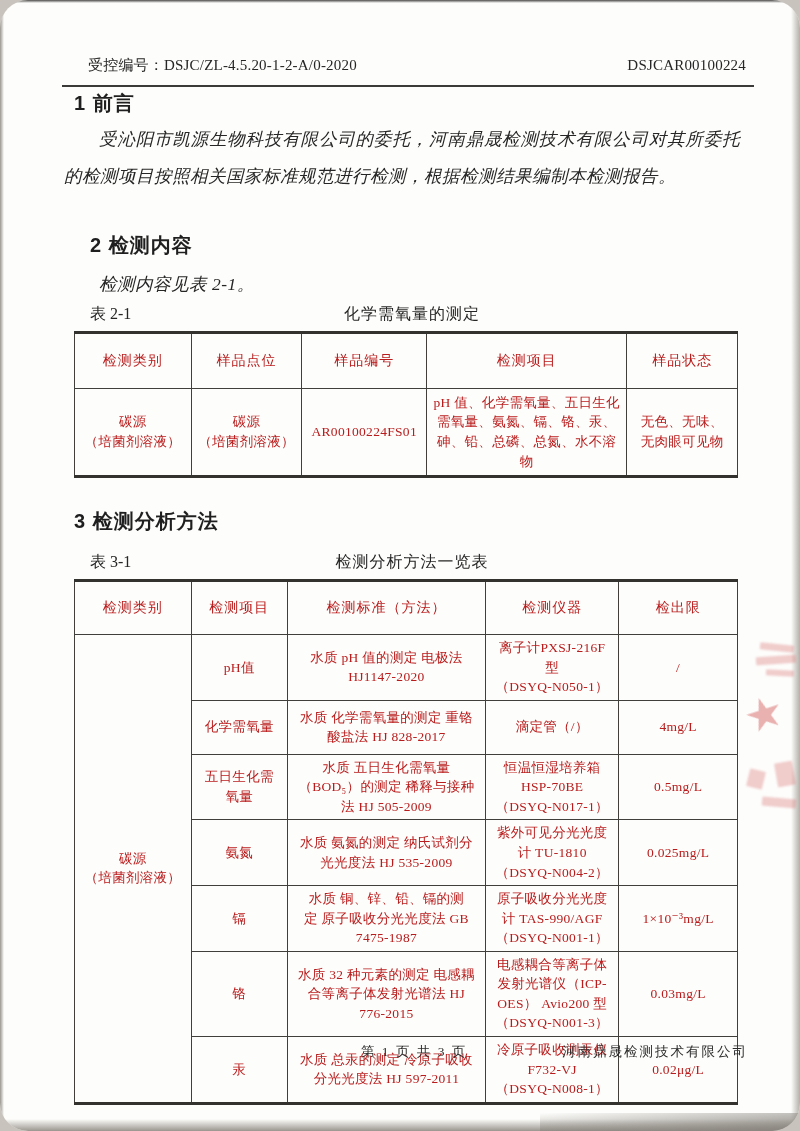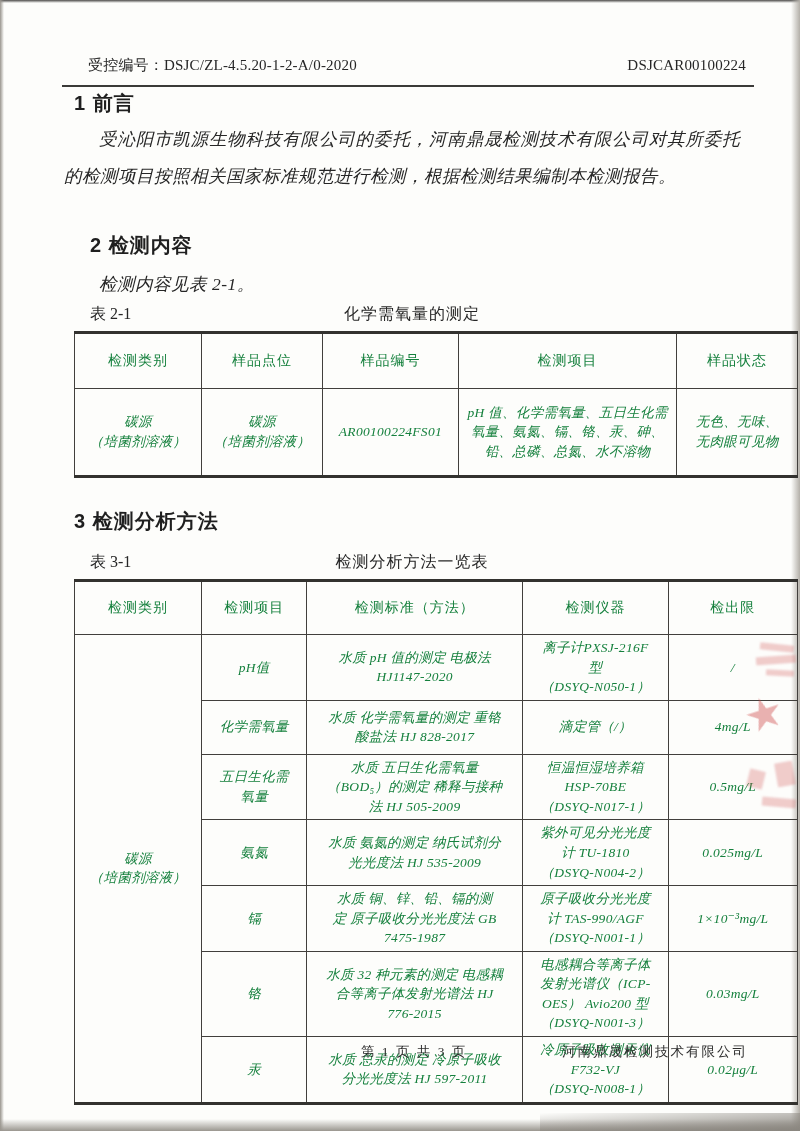--- a/index.html
+++ b/index.html
@@ -1,20 +1,21 @@
 <!DOCTYPE html>
 <html><head>
 <meta charset="utf-8">
 <style>
   html,body { margin:0; padding:0; background:#c8c4bd; }
   .page {
     position:relative; width:800px; height:1131px; margin:0 auto;
     background:#fdfdfb; overflow:hidden;
     font-family:"Liberation Serif","DejaVu Serif",serif;
     color:#262626;
+    border-radius:28px;
   }
   
   .edge-top    { position:absolute; top:0; left:0; right:0; height:3px;
                  background:linear-gradient(#4d4c4a,rgba(120,118,114,0)); }
   .edge-left   { position:absolute; top:0; left:0; bottom:0; width:4px;
                  background:linear-gradient(to right,#99958e,rgba(150,148,144,0)); }
   .edge-right  { position:absolute; top:0; right:0; bottom:0; width:9px;
                  background:linear-gradient(to left,#b3afa8,rgba(180,176,170,0)); }
   .edge-bottom { position:absolute; left:0; right:0; bottom:0; height:12px;
                  background:linear-gradient(to top,#9a968f,rgba(160,156,150,0)); }
@@ -39,32 +40,32 @@
     font-size:17.5px; line-height:37px; text-align:justify;
     text-indent:2em; letter-spacing:0.5px;font-style:italic;
   }
   .tbl-caption {
     position:absolute; left:74px; width:676px; height:22px; font-size:16px;
   }
   .tbl-caption .cap-label { position:absolute; left:16px; top:0;text-align:center; }
   .tbl-caption .cap-title { position:absolute; left:0; right:0; top:0; text-align:center; letter-spacing:1px; }
 
   table.rpt {
-    position:absolute; left:74px; width:724px;
+    position:absolute; left:74px; width:664px;
     border-collapse:collapse; table-layout:fixed;
-    font-size:13.5px; color:#15803d;
+    font-size:13.5px; color:#b91c1c;
     border-top:3px solid #33322f; border-bottom:3px solid #33322f;
   }
   table.rpt th, table.rpt td {
     border:1px solid #413f3c; text-align:center; vertical-align:middle;
     padding:3px 5px; line-height:1.45; white-space:pre-line;
     font-weight:normal;
   }
   table.rpt th { font-size:14px; letter-spacing:1px; }
-  table.rpt td { letter-spacing:0.3px;font-style:italic; }
+  table.rpt td { letter-spacing:0.3px; }
 
   .doc-footer {
     position:absolute; top:1043px; left:74px; width:676px; height:20px;
     font-size:13.5px; letter-spacing:2px; color:#2c2c2c;
   }
   .doc-footer .page-info { position:absolute; left:50%; transform:translateX(-48%); white-space:nowrap; }
   .doc-footer .company   { position:absolute; right:2px; white-space:nowrap; }
 
   
   .seal { position:absolute; top:630px; right:0; width:64px; height:220px;

